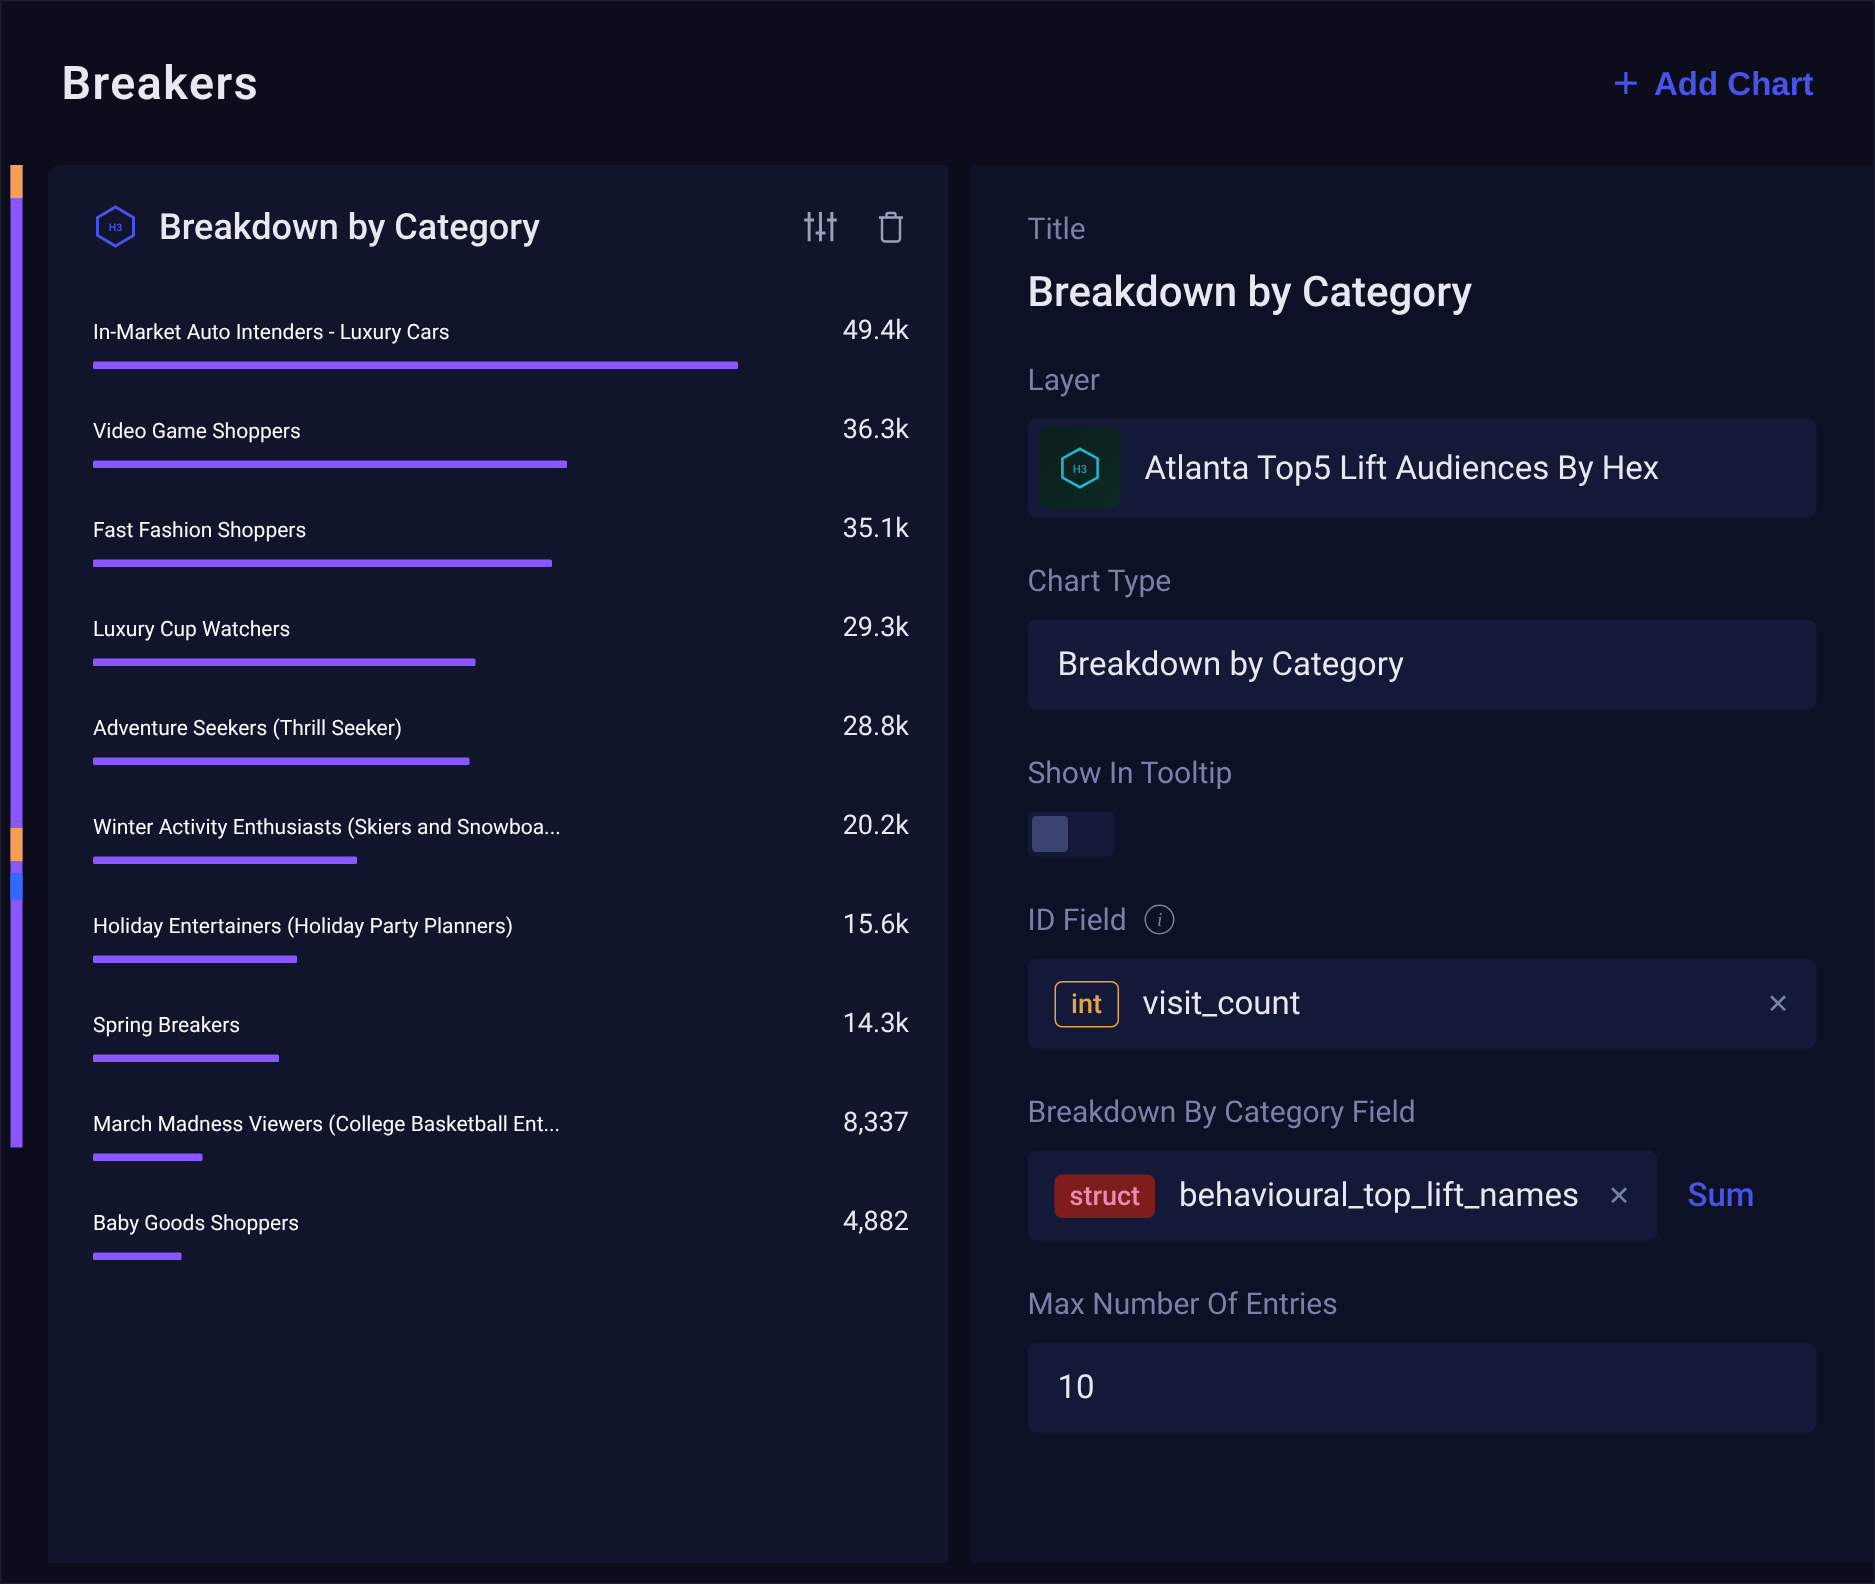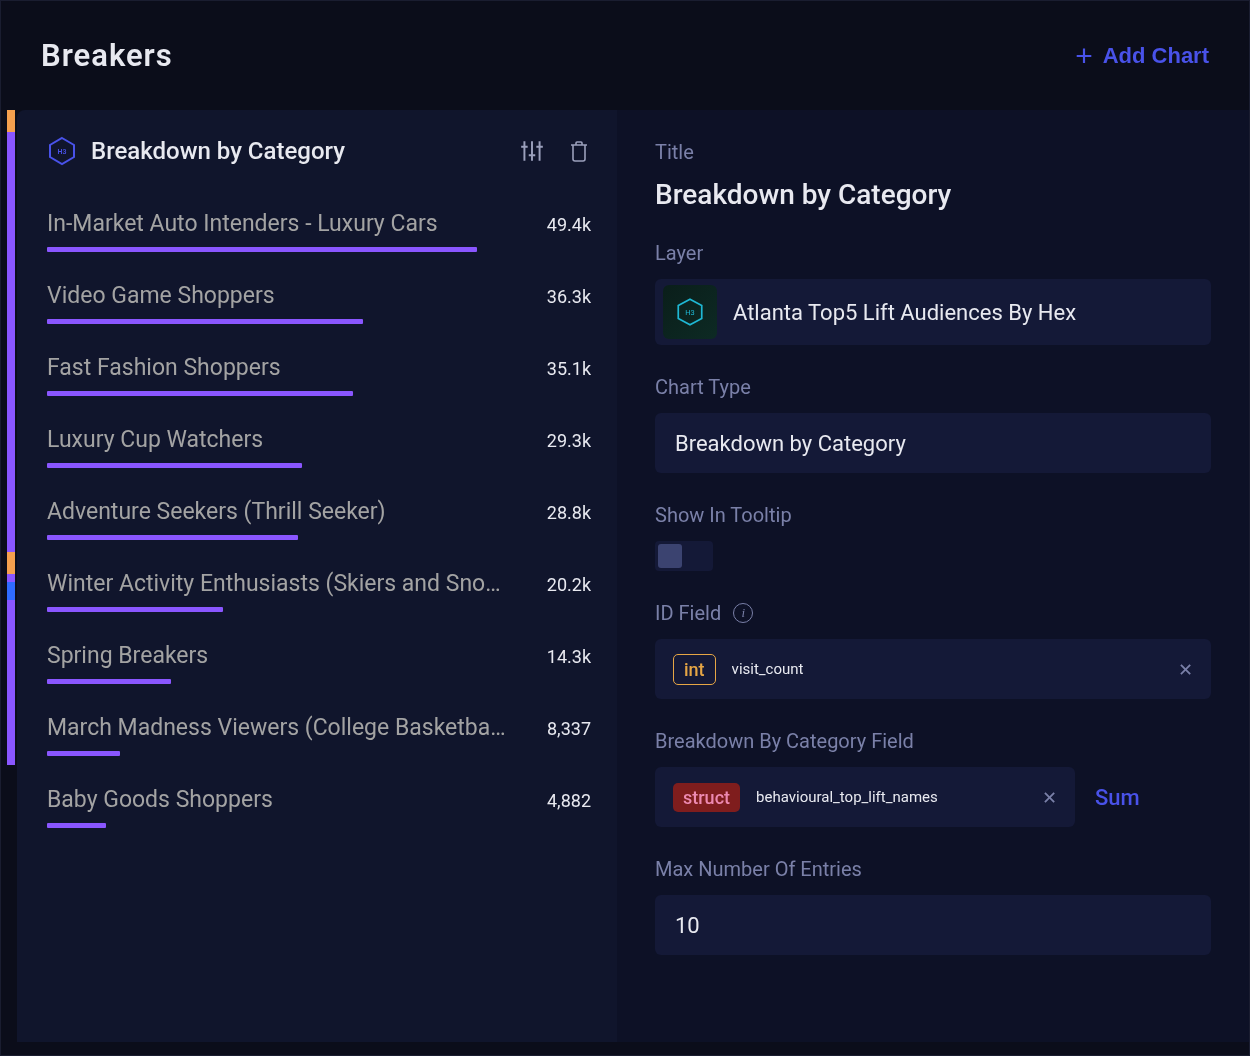--- a/index.html
+++ b/index.html
@@ -40,21 +40,21 @@
       border: none;
     }
     .add-chart-btn .plus {
       font-size: 30px;
       font-weight: 400;
       line-height: 1;
     }
     .content {
       display: flex;
       padding: 12px 0 0 6px;
-      gap: 0;
+      gap: 15px;
       height: calc(100% - 110px);
     }
     .thin-sidebar {
       width: 10px;
       position: relative;
     }
     .thin-sidebar-segment {
       position: absolute;
       left: 0;
       width: 8px;
@@ -99,22 +99,22 @@
       margin-bottom: 2px;
       padding: 14px 0 14px 0;
     }
     .bar-row-top {
       display: flex;
       justify-content: space-between;
       align-items: baseline;
       gap: 10px;
     }
     .bar-label {
-      font-size: 23px;
-      color: #a3a3a3;
+      font-size: 14px;
+      color: #ffffff;
       white-space: nowrap;
       overflow: hidden;
       text-overflow: ellipsis;
       max-width: 460px;
     }
     .bar-value {
       font-size: 18px;
       color: #e8e9f0;
       white-space: nowrap;
     }
@@ -230,21 +230,21 @@
       flex: 1;
       display: flex;
       align-items: center;
       gap: 16px;
       background: #141937;
       border-radius: 6px;
       padding: 12px 18px;
       min-height: 60px;
     }
     .field-name {
-      font-size: 15px;
+      font-size: 22px;
       color: #e8e9f0;
       flex: 1;
       white-space: nowrap;
       overflow: hidden;
     }
     .clear-x {
       color: #7a80a8;
       font-size: 18px;
       cursor: pointer;
       flex-shrink: 0;
@@ -355,20 +355,29 @@
           <div class="bar-row-top">
             <div class="bar-label">Winter Activity Enthusiasts (Skiers and Snowboa...</div>
             <div class="bar-value">20.2k</div>
           </div>
           <div class="bar-track">
             <div class="bar-fill" style="width: 175.83px;"></div>
           </div>
         </div>
         <div class="bar-row">
           <div class="bar-row-top">
+            <div class="bar-label">Holiday Entertainers (Holiday Party Planners)</div>
+            <div class="bar-value">15.6k</div>
+          </div>
+          <div class="bar-track">
+            <div class="bar-fill" style="width: 135.789px;"></div>
+          </div>
+        </div>
+        <div class="bar-row">
+          <div class="bar-row-top">
             <div class="bar-label">Spring Breakers</div>
             <div class="bar-value">14.3k</div>
           </div>
           <div class="bar-track">
             <div class="bar-fill" style="width: 124.474px;"></div>
           </div>
         </div>
         <div class="bar-row">
           <div class="bar-row-top">
             <div class="bar-label">March Madness Viewers (College Basketball Ent...</div>

